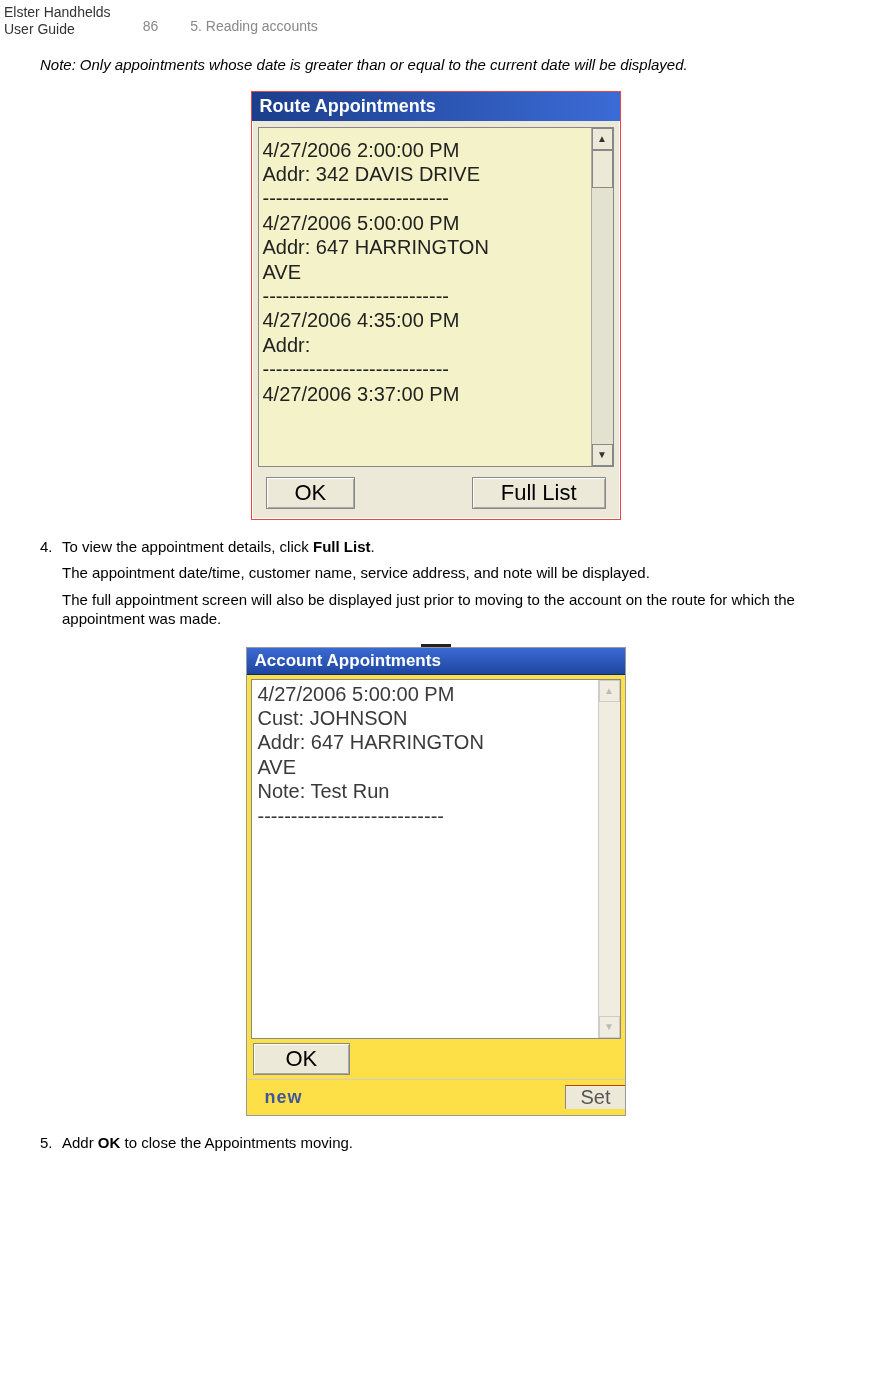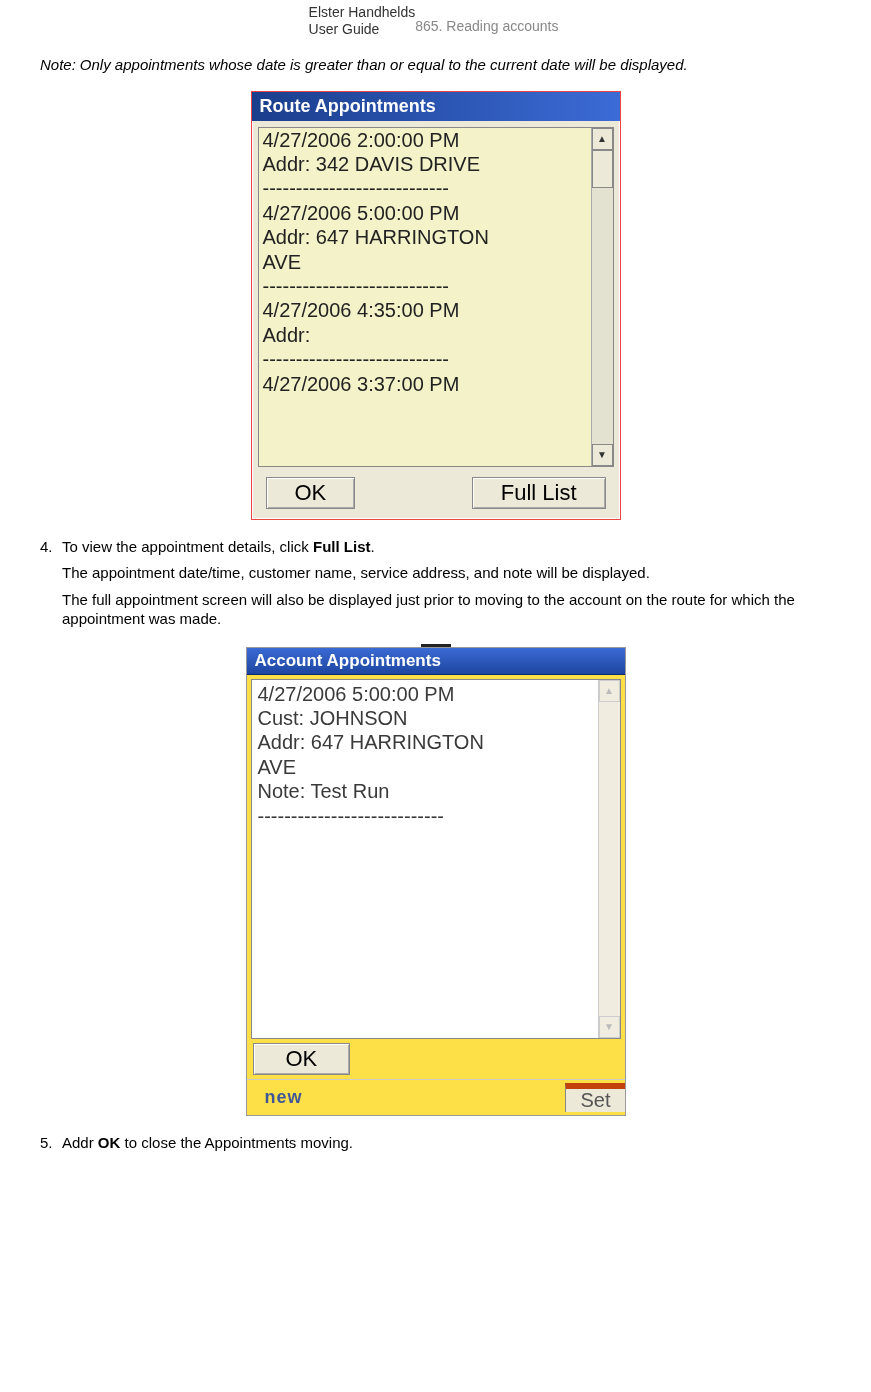--- a/index.html
+++ b/index.html
@@ -5,25 +5,26 @@
   * { box-sizing: border-box; margin: 0; padding: 0; }
   body {
     font-family: "Segoe UI", Arial, sans-serif;
     background: #fff;
     width: 871px;
     color: #000;
     padding: 0;
   }
   .page-header {
     display: flex;
-    justify-content: center;
+    justify-content: flex-start;
     align-items: flex-start;
     padding: 4px 8px 0 4px;
     font-size: 14px;
     color: #333;
+    gap: 32px;
   }
   .header-left { font-size: 14px; line-height: 1.2; }
   .header-center { color: #888; font-size: 14px; padding-top: 14px; }
   .header-right { color: #888; font-size: 14px; padding-top: 14px; }
   .content { padding: 10px 40px 10px 40px; }
   .note-block {
     font-style: italic;
     font-size: 15px;
     margin: 8px 0 18px 0;
     display: flex;
@@ -56,21 +57,21 @@
     border: 1px solid #888;
     height: 340px;
     display: flex;
     position: relative;
   }
   .list-content {
     flex: 1;
     font-family: Tahoma, Arial, sans-serif;
     font-size: 20px;
     color: #222;
-    padding: 0 4px;
+    padding: 10px 4px;
     overflow: hidden;
     line-height: 1.22;
   }
   .scrollbar-v {
     width: 22px;
     background: #ece9d8;
     border-left: 1px solid #aaa;
     display: flex;
     flex-direction: column;
   }
@@ -193,21 +194,21 @@
     font-weight: bold;
     letter-spacing: 1px;
     margin-left: 10px;
     opacity: 0.85;
   }
   .partial-btn-cut {
     font-family: Tahoma, Arial, sans-serif;
     font-size: 20px;
     padding: 0 14px;
     color: #555;
-    border-top: 6px solid #c2410c;
+    border-top: 1px solid #c2410c;
     border-left: 1px solid #888;
     background: #ece9d8;
     margin-left: auto;
   }
 </style>
 </head>
 <body>
 
 <div class="page-header">
   <div class="header-left">

